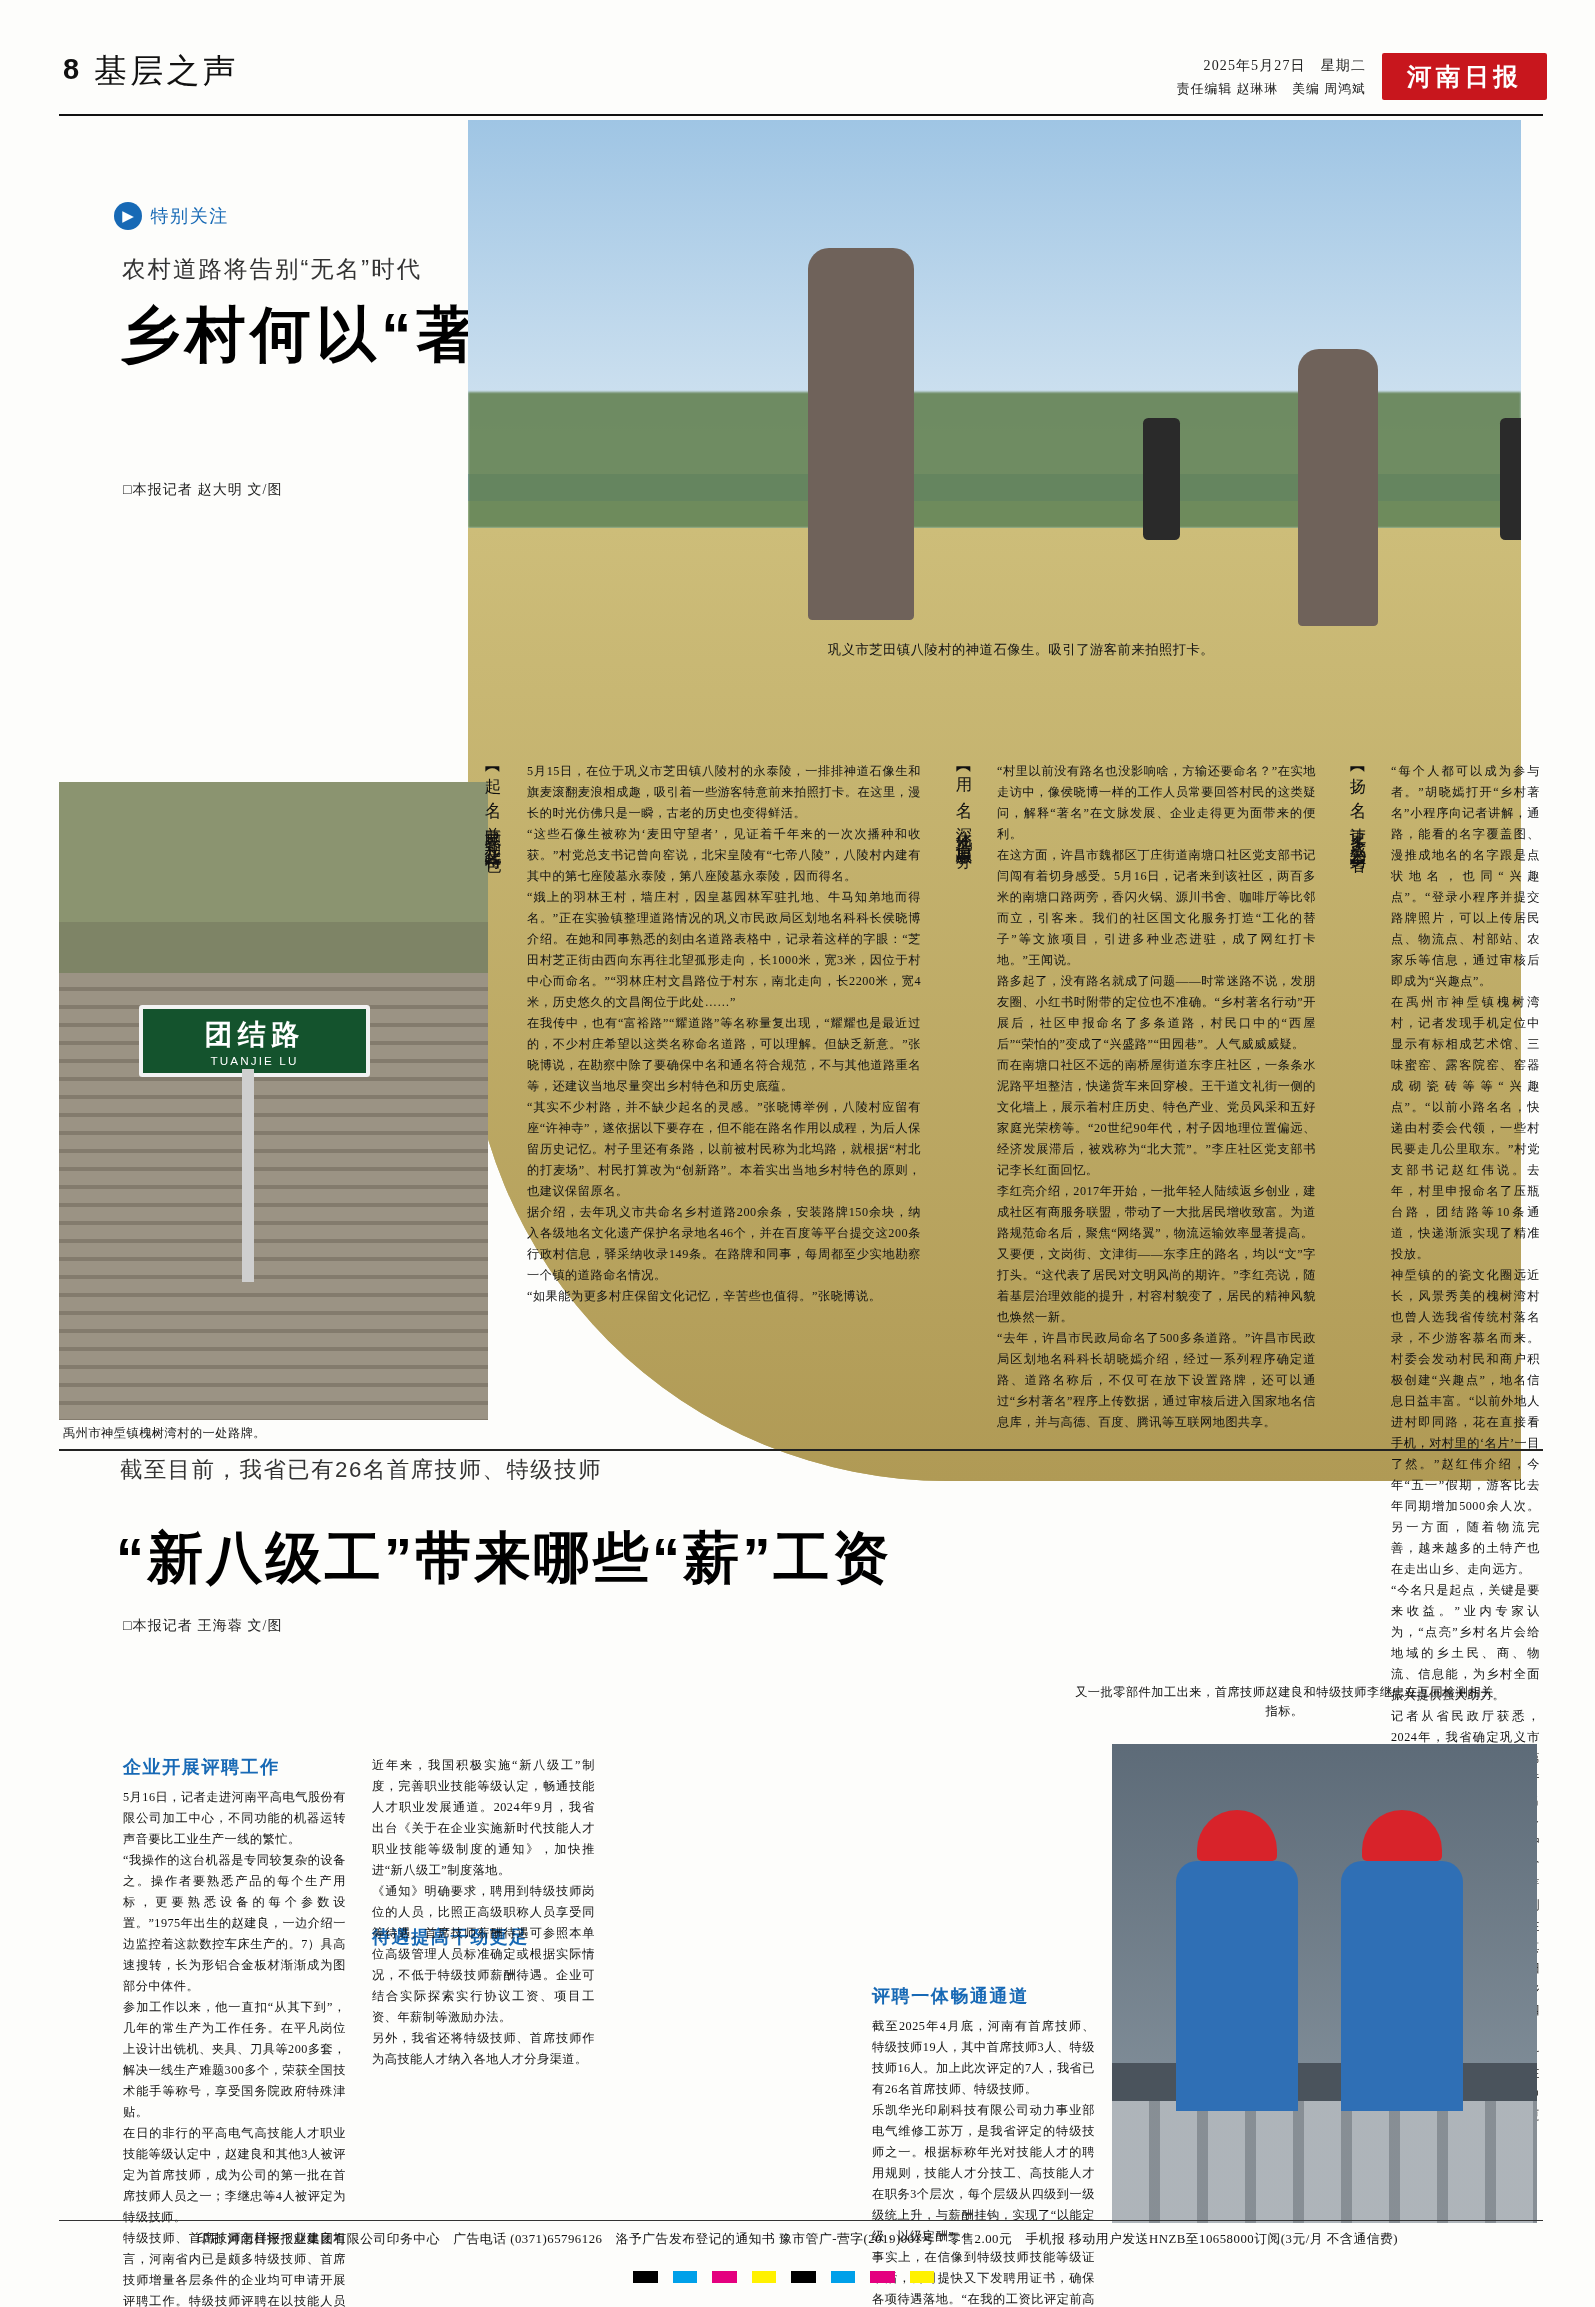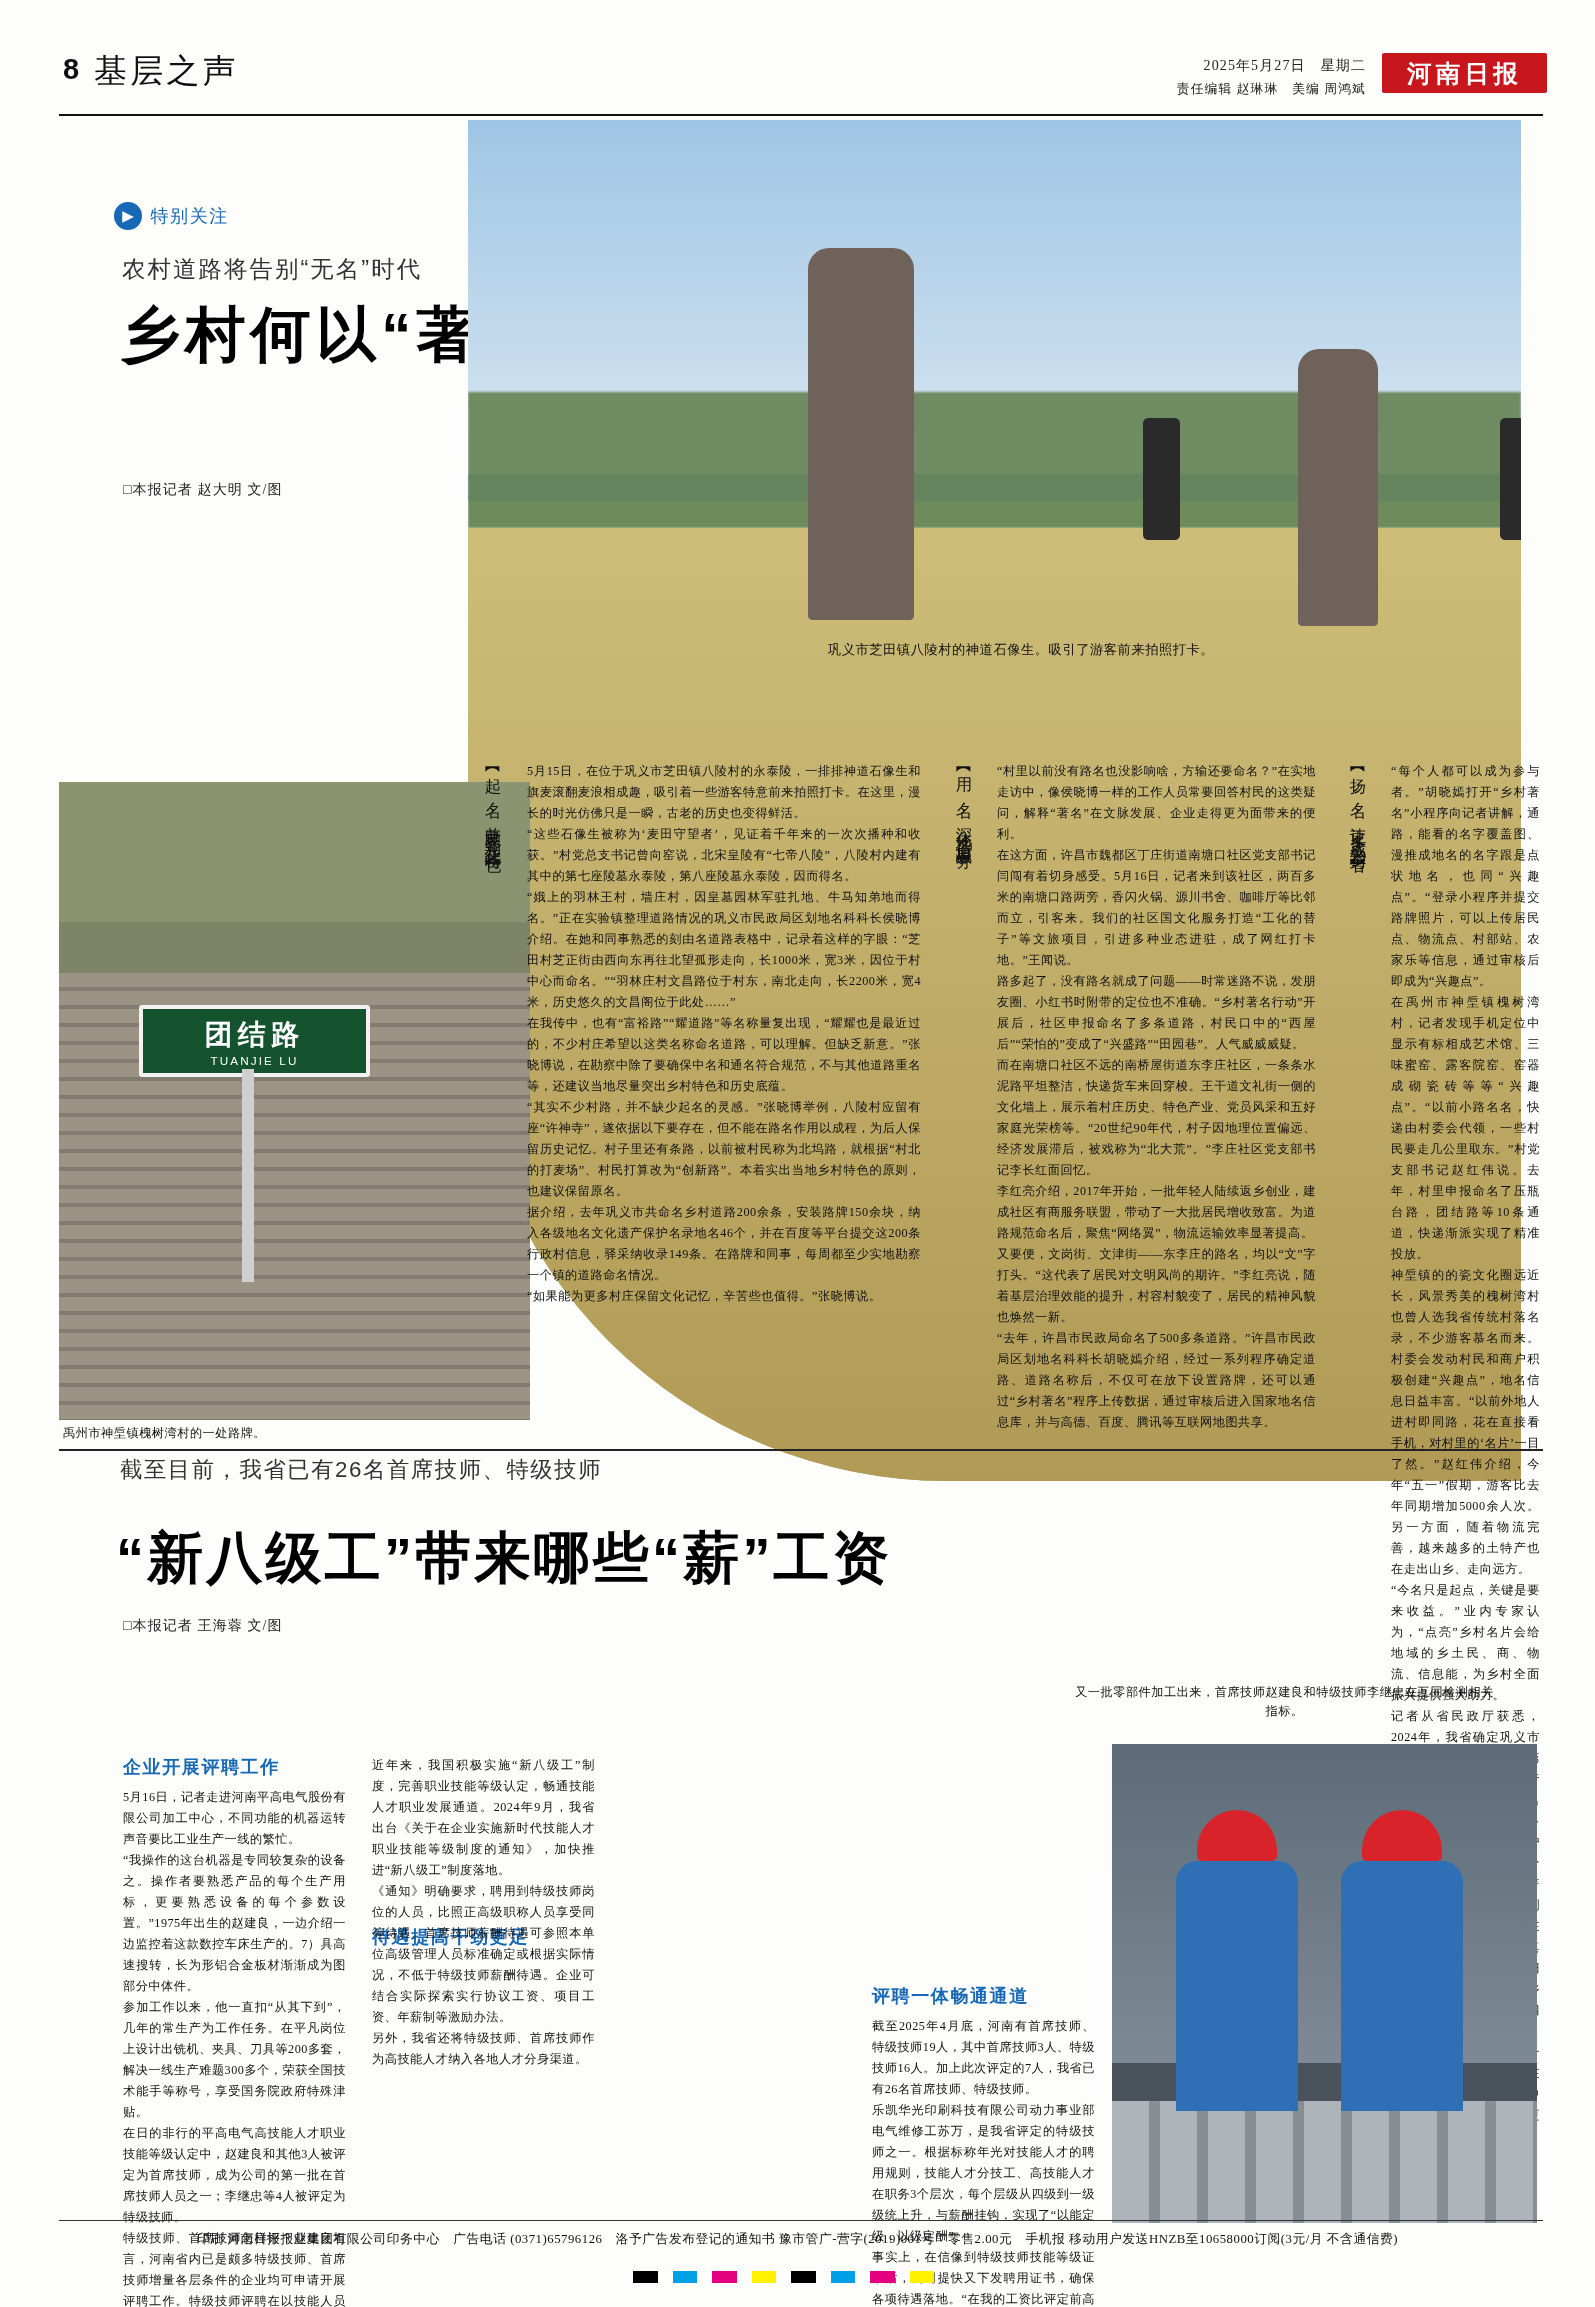--- a/index.html
+++ b/index.html
@@ -5,21 +5,21 @@
   html,body{margin:0;padding:0;background:#ffffff;}
   body{width:1595px;height:2307px;font-family:"Liberation Serif",serif;color:#1a1a1a;position:relative;overflow:hidden;}
   .page{position:absolute;inset:0;background:#fdfdfb;}
 
   
   .masthead{position:absolute;left:0;top:0;width:1595px;height:122px;}
   .pageno{position:absolute;left:63px;top:53px;font-size:29px;font-weight:bold;color:#111;font-family:"Liberation Sans",sans-serif;}
   .sectitle{position:absolute;left:94px;top:49px;font-size:33px;font-weight:normal;letter-spacing:3.2px;color:#111;font-family:"Liberation Sans",sans-serif;}
   .mh-date{position:absolute;right:229px;top:57px;font-size:14px;color:#222;letter-spacing:1.1px;text-align:right;white-space:nowrap;}
   .mh-credits{position:absolute;right:229px;top:81px;font-size:12.8px;color:#222;letter-spacing:1.1px;text-align:right;white-space:nowrap;}
-  .logo{position:absolute;right:48px;top:53px;width:165px;height:40px;background:#c8161d;color:#fff;font-family:"Liberation Sans",sans-serif;
+  .logo{position:absolute;right:48px;top:53px;width:165px;height:47px;background:#c8161d;color:#fff;font-family:"Liberation Sans",sans-serif;
         font-size:24.5px;font-weight:bold;letter-spacing:4.3px;display:flex;align-items:center;justify-content:center;border-radius:2.1px;}
   .mh-rule{position:absolute;left:59px;top:114px;width:1484px;height:2.1px;background:#111;}
 
   
   .focus-tag{position:absolute;left:114px;top:202px;display:flex;align-items:center;gap:8.5px;}
   .focus-dot{width:28px;height:28px;border-radius:50%;background:#1769b5;display:flex;align-items:center;justify-content:center;color:#fff;font-size:15px;}
   .focus-txt{font-size:18px;color:#1769b5;font-family:"Liberation Sans",sans-serif;letter-spacing:1.6px;}
 
   .kicker1{position:absolute;left:122px;top:253px;font-size:23.4px;color:#333;letter-spacing:2.1px;font-family:"Liberation Sans",sans-serif;}
   .headline1{position:absolute;left:120px;top:295px;font-size:60px;font-weight:bold;letter-spacing:5.3px;color:#000;font-family:"Liberation Sans",sans-serif;}
@@ -38,21 +38,21 @@
   .circ-field{position:absolute;left:0;top:30%;width:100%;height:70%;background:linear-gradient(#cdbd79,#b09a55);}
   .stone1,.stone2{position:absolute;background:#6f625a;border-radius:21px 21px 4.3px 4.3px;}
   .stone1{left:340px;top:128px;width:106px;height:372px;}
   .stone2{left:830px;top:229px;width:80px;height:277px;}
   .person1,.person2{position:absolute;background:#2a2a2a;border-radius:5.3px;}
   .person1{left:675px;top:298px;width:37px;height:122px;}
   .person2{left:1032px;top:298px;width:37px;height:122px;}
   .cap-circ{position:absolute;left:819px;top:641px;width:404px;font-size:13.3px;color:#111;letter-spacing:0.5px;text-align:center;}
 
   
-  .photo-road{position:absolute;left:59px;top:782px;width:429px;height:638px;overflow:hidden;background:#7e8466;padding-left:42px;}
+  .photo-road{position:absolute;left:59px;top:782px;width:429px;height:638px;overflow:hidden;background:#7e8466;}
   .road-sky{position:absolute;left:0;top:0;width:100%;height:22%;background:#8b9470;}
   .road-wall{position:absolute;left:0;top:30%;width:100%;height:70%;background:repeating-linear-gradient(#9b9384 0 14px,#837b6d 14px 18px);}
   .road-sign{position:absolute;left:80px;top:223px;width:223px;height:64px;background:#14532d;border:4.3px solid #f2f2f2;border-radius:3.2px;
       color:#fff;display:flex;flex-direction:column;align-items:center;justify-content:center;font-family:"Liberation Sans",sans-serif;}
   .road-sign b{font-size:28px;letter-spacing:5.3px;}
   .road-sign i{font-size:11.7px;font-style:normal;letter-spacing:2.1px;}
   .road-pole{position:absolute;left:183px;top:287px;width:11.7px;height:213px;background:#cfcfcf;}
   .cap-road{position:absolute;left:63px;top:1425px;width:388px;font-size:12.2px;color:#111;letter-spacing:0.5px;}
 
   

